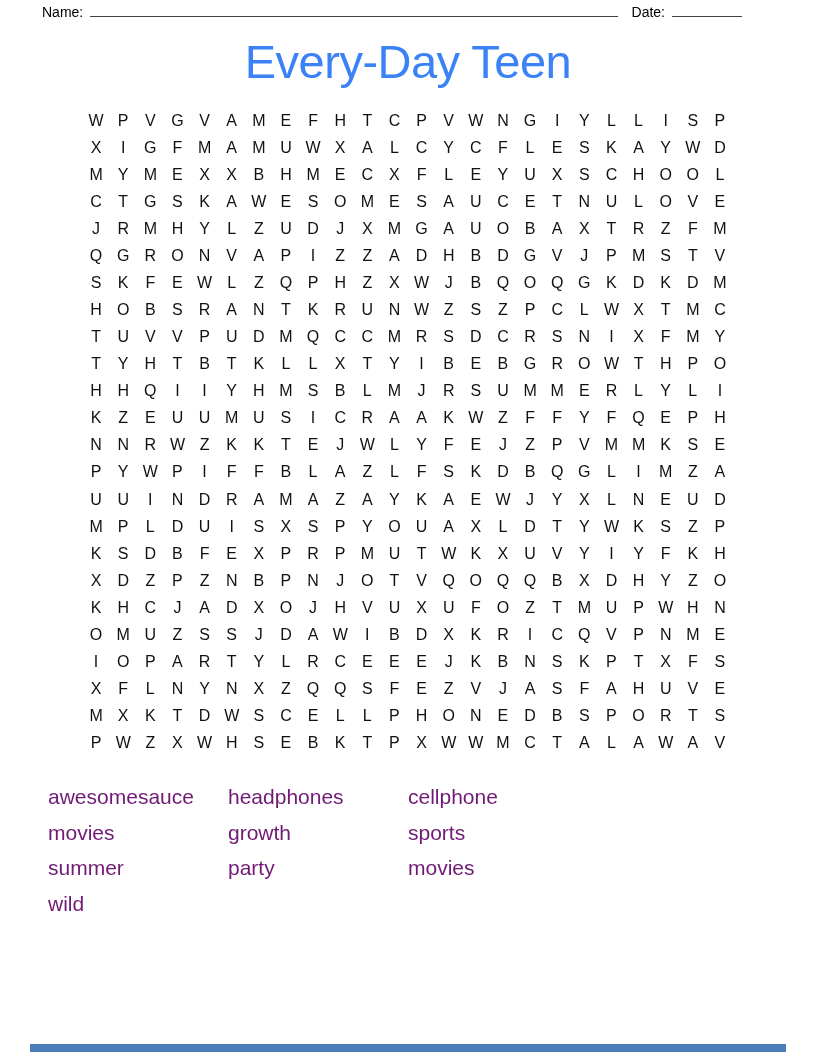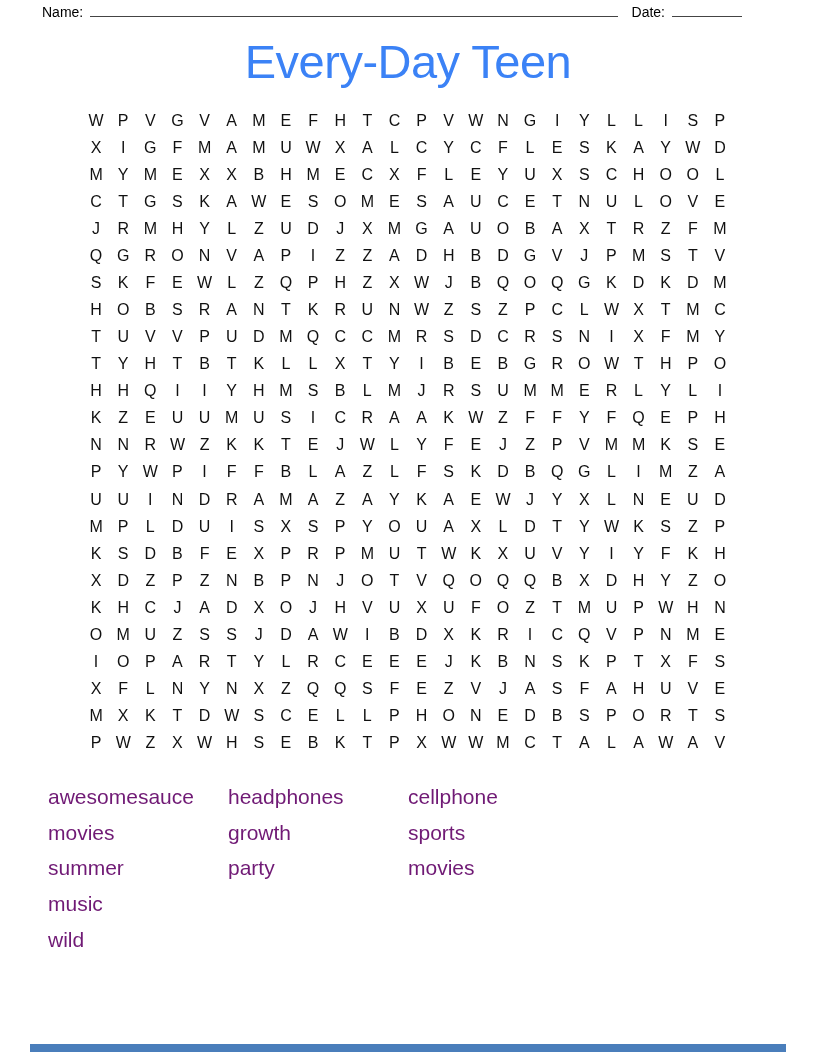--- a/index.html
+++ b/index.html
@@ -673,21 +673,20 @@
       <div class="cell">W</div>
       <div class="cell">A</div>
       <div class="cell">V</div>
     </div>
 
   <div class="word-list">
       <div class="word-col">
         <div class="word">awesomesauce</div>
         <div class="word">movies</div>
         <div class="word">summer</div>
-        <div class="word">music</div>
         <div class="word">wild</div>
       </div>
       <div class="word-col">
         <div class="word">headphones</div>
         <div class="word">growth</div>
         <div class="word">party</div>
       </div>
       <div class="word-col">
         <div class="word">cellphone</div>
         <div class="word">sports</div>

